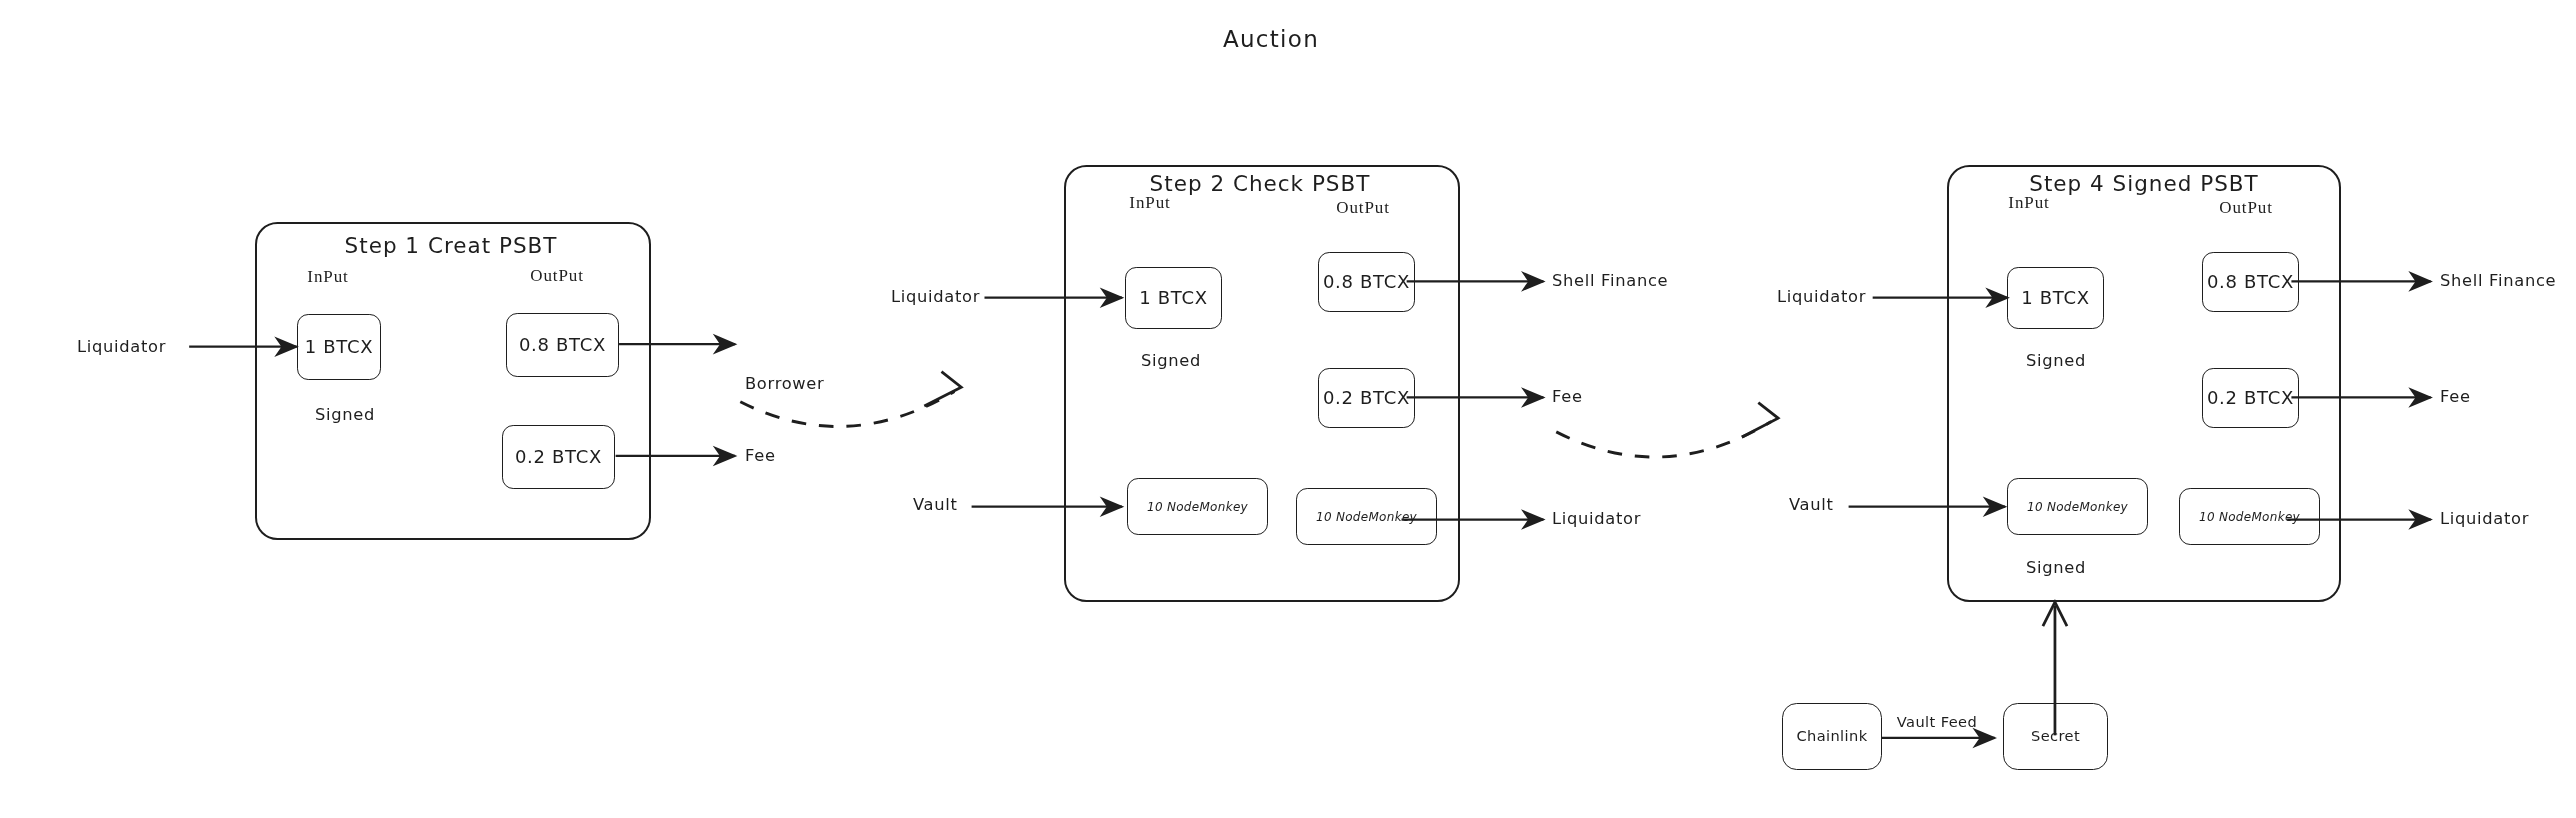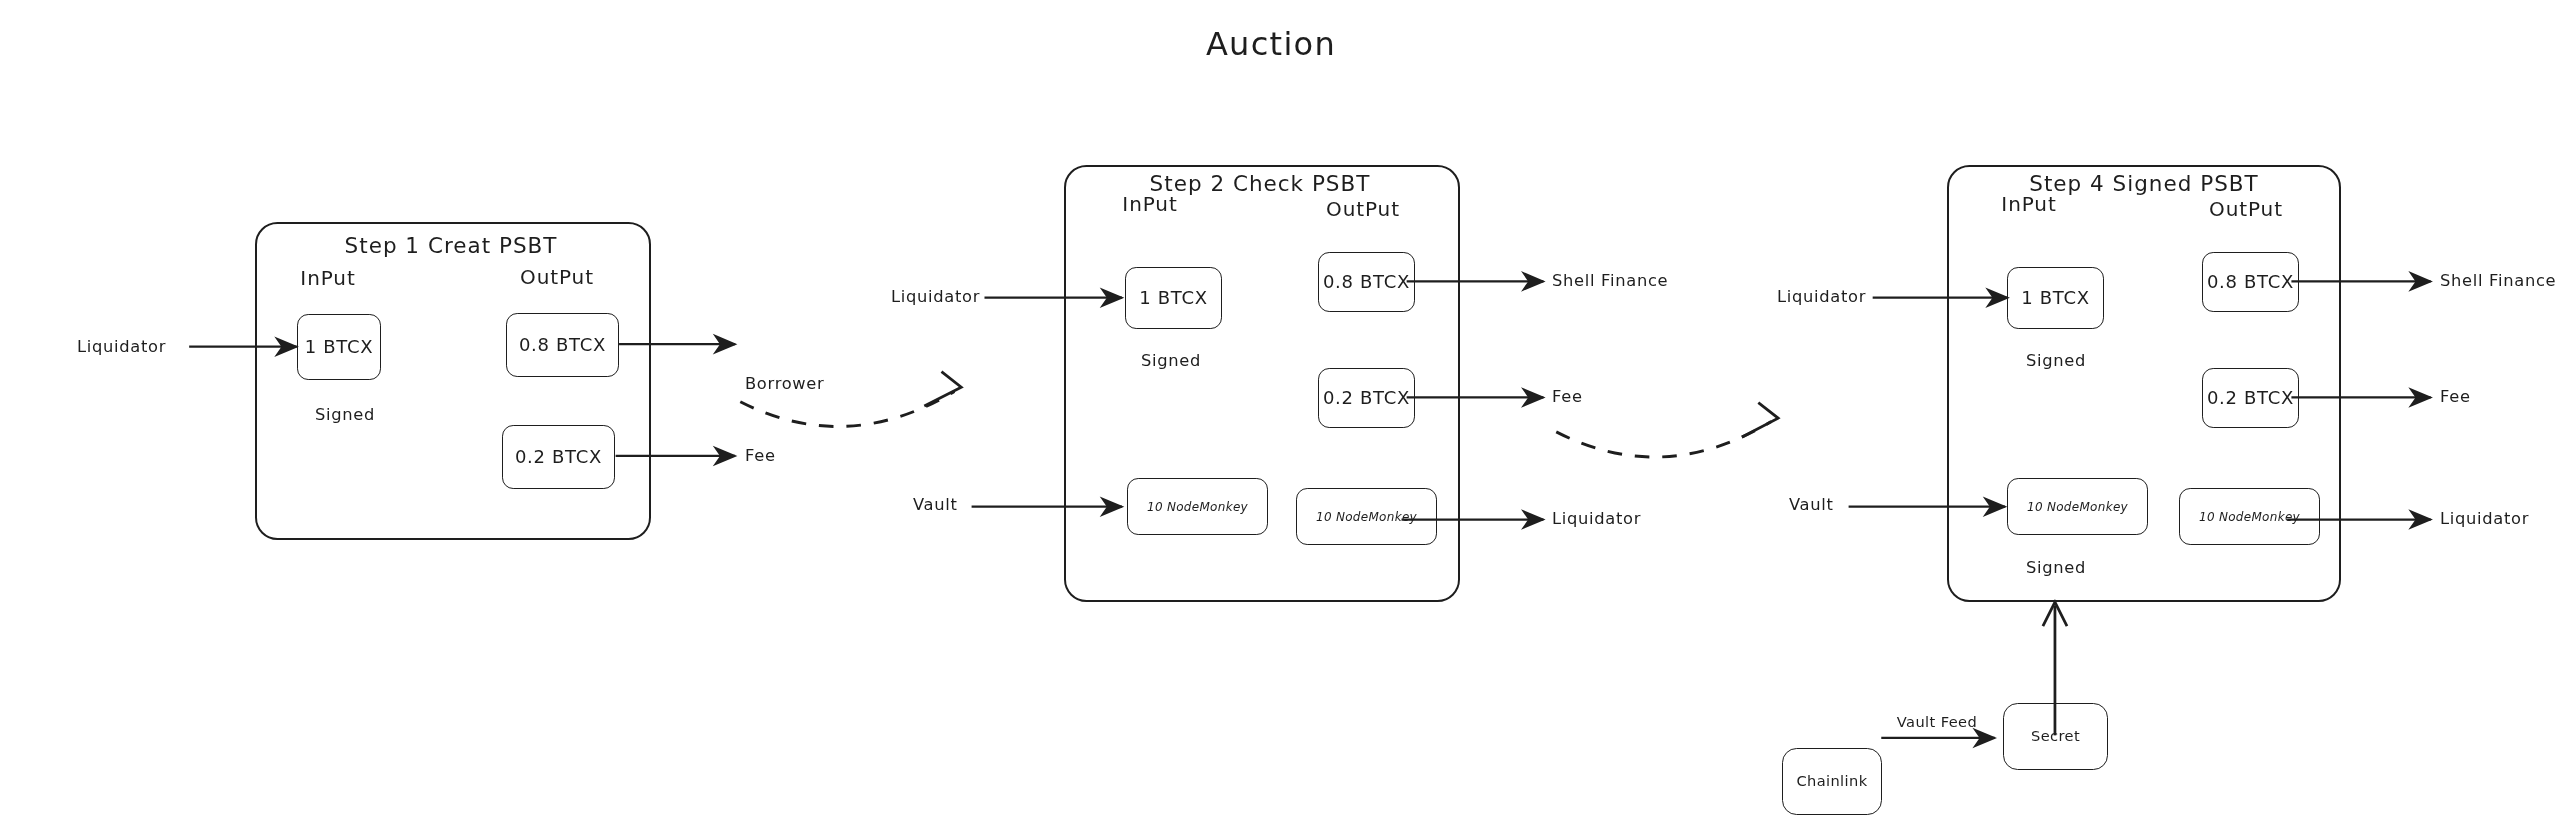--- a/index.html
+++ b/index.html
@@ -20,31 +20,32 @@
   
   .txt {
     position: absolute;
     color: #1e1e1e;
     white-space: nowrap;
     font-family: "DejaVu Sans", sans-serif;
     letter-spacing: 0.5px;
     line-height: 1;
   }
   .title {
-    font-size: 32px;
+    font-size: 23px;
     letter-spacing: 1.3px;
   }
   .steptitle {
     font-size: 21.5px;
     letter-spacing: 1px;
     margin-top: 44px;
   }
   .colhead {
-    font-size: 20px;
+    font-size: 17px;
     letter-spacing: 0.9px;
+    font-family: Liberation Serif, serif;
   }
   .signed {
     font-size: 16.3px;
     letter-spacing: 0.7px;
   }
   .edgelabel {
     font-size: 16.3px;
     letter-spacing: 0.7px;
   }
   .nodelabel {
@@ -277,21 +278,21 @@
   <div class="rrect chip" style="left:2179px; top:488px; width:141px; height:57px;">
     <span class="txt nodelabel-italic" style="position:static;">10 NodeMonkey</span>
   </div>
 
   <div class="txt edgelabel vcentered" style="left:1777px; top:297px;">Liquidator</div>
   <div class="txt edgelabel vcentered" style="left:1789px; top:505px;">Vault</div>
   <div class="txt edgelabel vcentered" style="left:2440px; top:281px;">Shell Finance</div>
   <div class="txt edgelabel vcentered" style="left:2440px; top:397px;">Fee</div>
   <div class="txt edgelabel vcentered" style="left:2440px; top:519px;">Liquidator</div>
 
-  <div class="rrect minibox" style="left:1782px; top:703px; width:100px; height:67px; border-radius:14.6px;margin-top:45px;">
+  <div class="rrect minibox" style="left:1782px; top:703px; width:100px; height:67px; border-radius:14.6px;">
     <span class="txt smallbox-label" style="position:static;">Chainlink</span>
   </div>
 
   <div class="txt smallbox-label both-centered" style="left:1937px; top:722px;">Vault Feed</div>
 
   <div class="rrect minibox" style="left:2003px; top:703px; width:105px; height:67px; border-radius:14.6px;">
     <span class="txt smallbox-label" style="position:static;">Secret</span>
   </div>
 
 </div>

